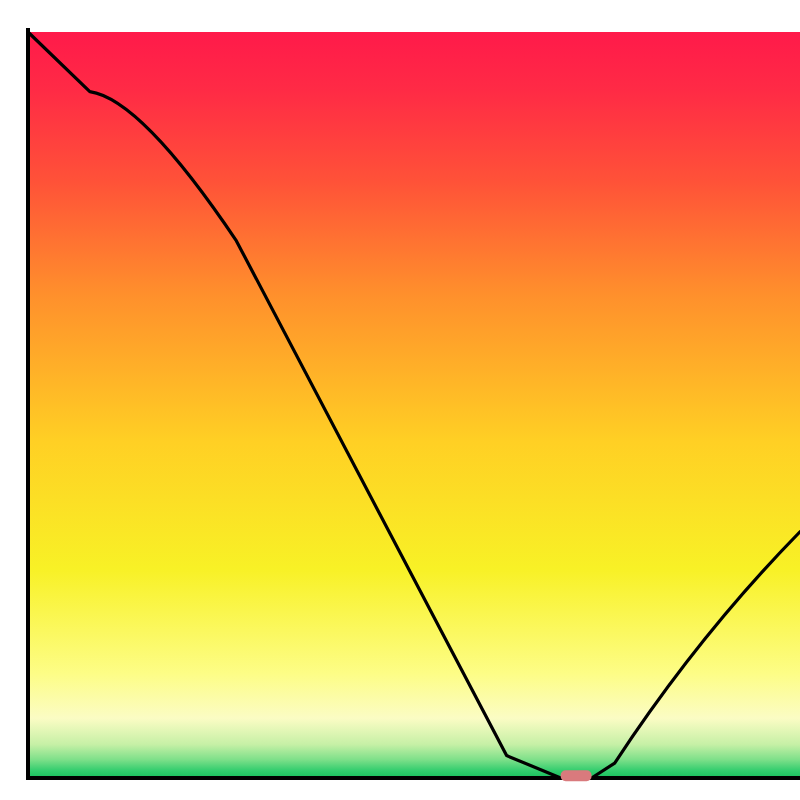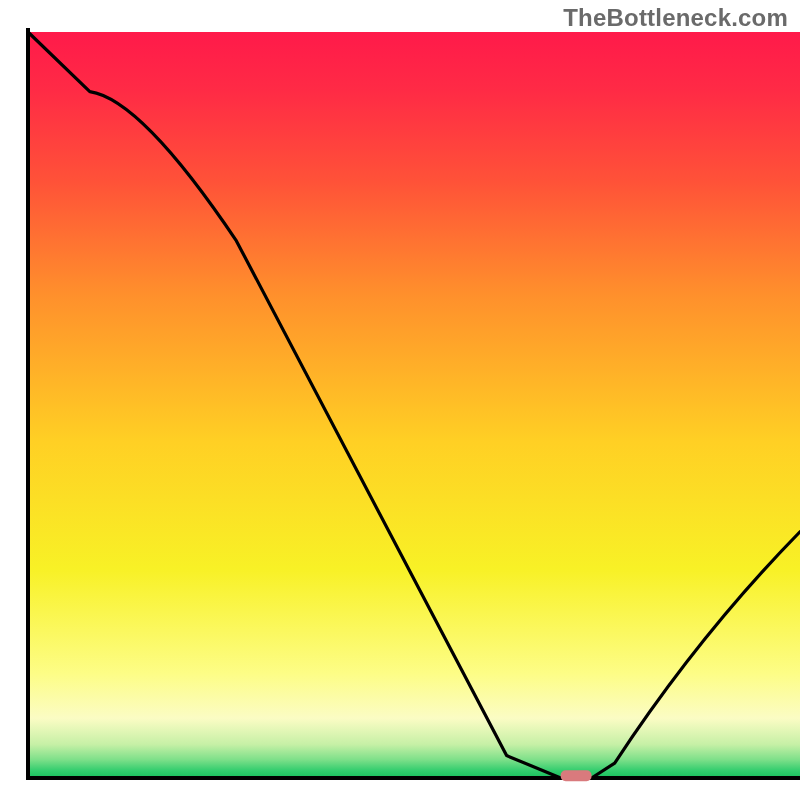--- a/index.html
+++ b/index.html
@@ -25,21 +25,20 @@
     letter-spacing: 0.2px;
   }
   svg {
     display: block;
   }
 </style>
 </head>
 <body>
 
 <div class="container">
-  <div class="watermark">TheBottleneck.com</div>
 
   <svg id="chart-svg" width="800" height="800" viewBox="0 0 800 800">
     <defs>
       <linearGradient id="bg-grad" x1="0" y1="0" x2="0" y2="1">
           <stop offset="0.00%" stop-color="#ff1a4a"></stop>
           <stop offset="8.00%" stop-color="#ff2b45"></stop>
           <stop offset="20.00%" stop-color="#ff5238"></stop>
           <stop offset="35.00%" stop-color="#ff8f2c"></stop>
           <stop offset="55.00%" stop-color="#ffd024"></stop>
           <stop offset="72.00%" stop-color="#f8f126"></stop>

